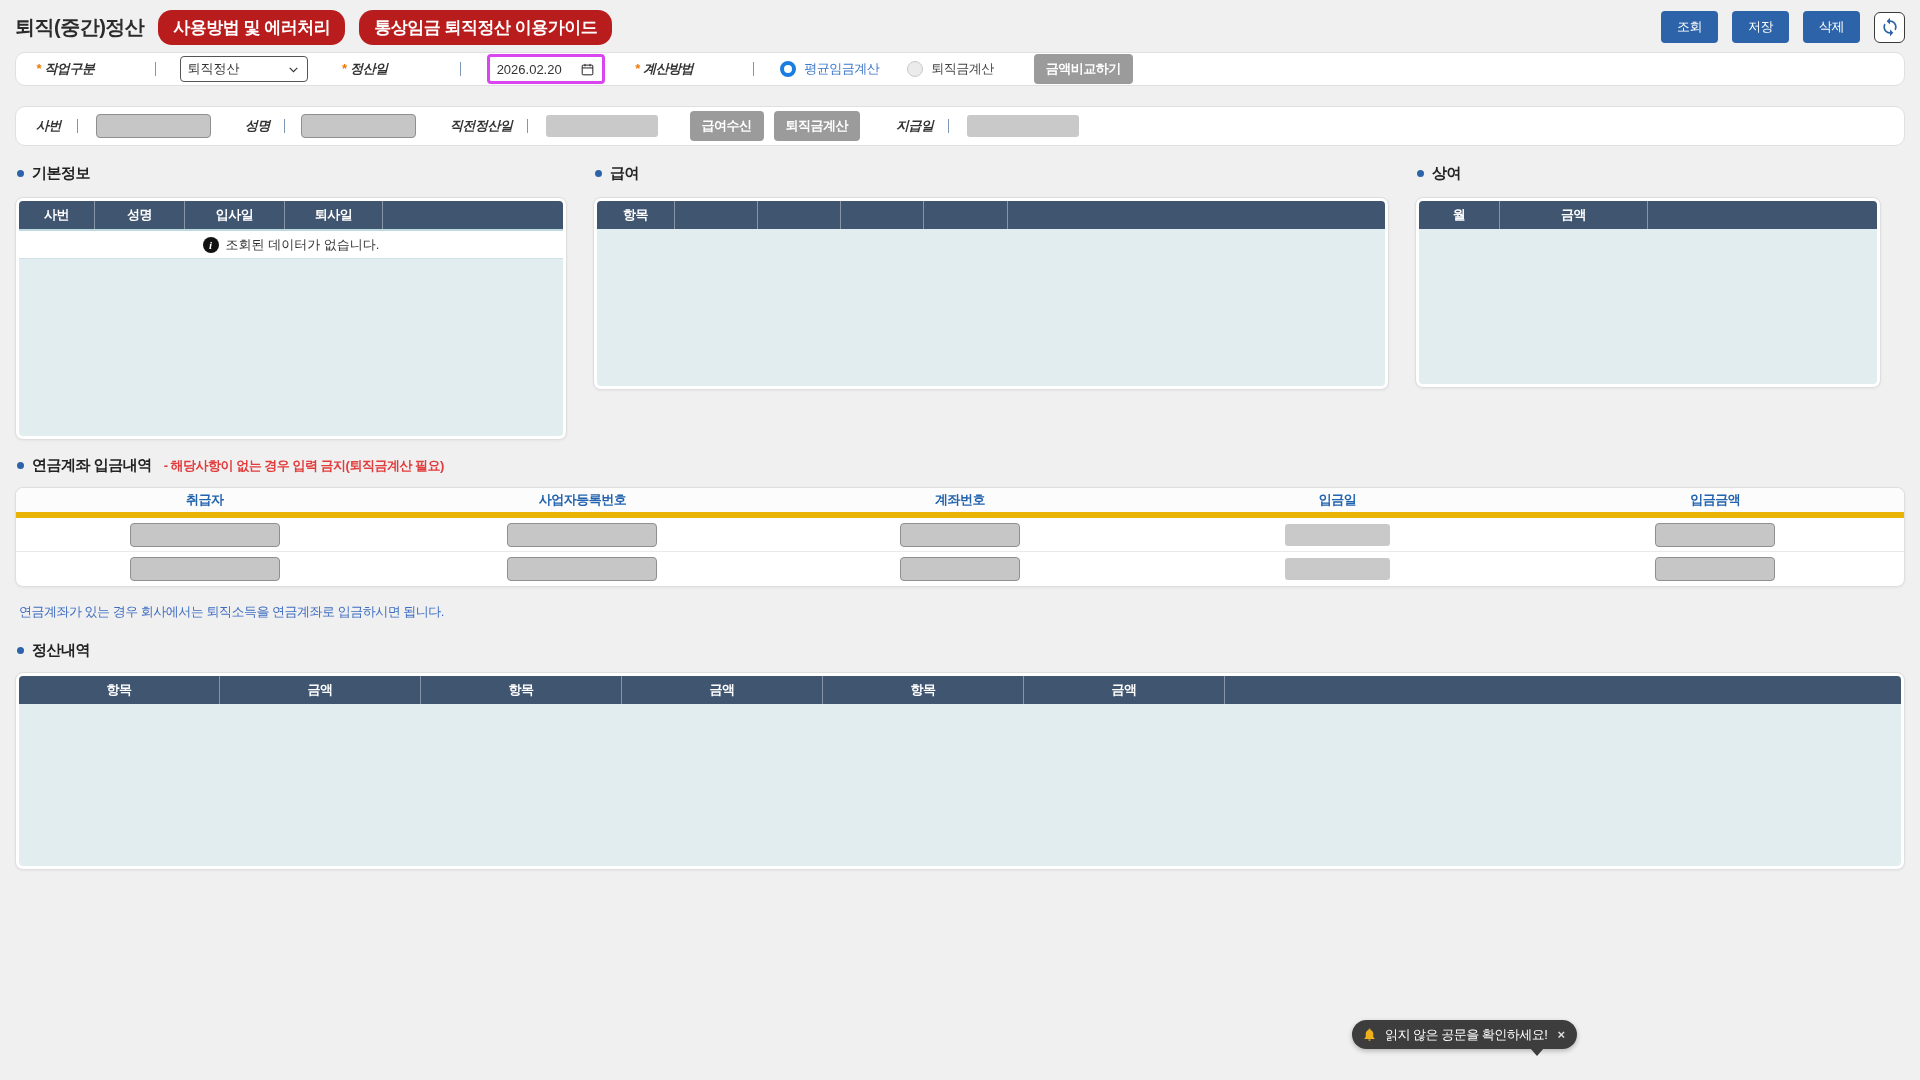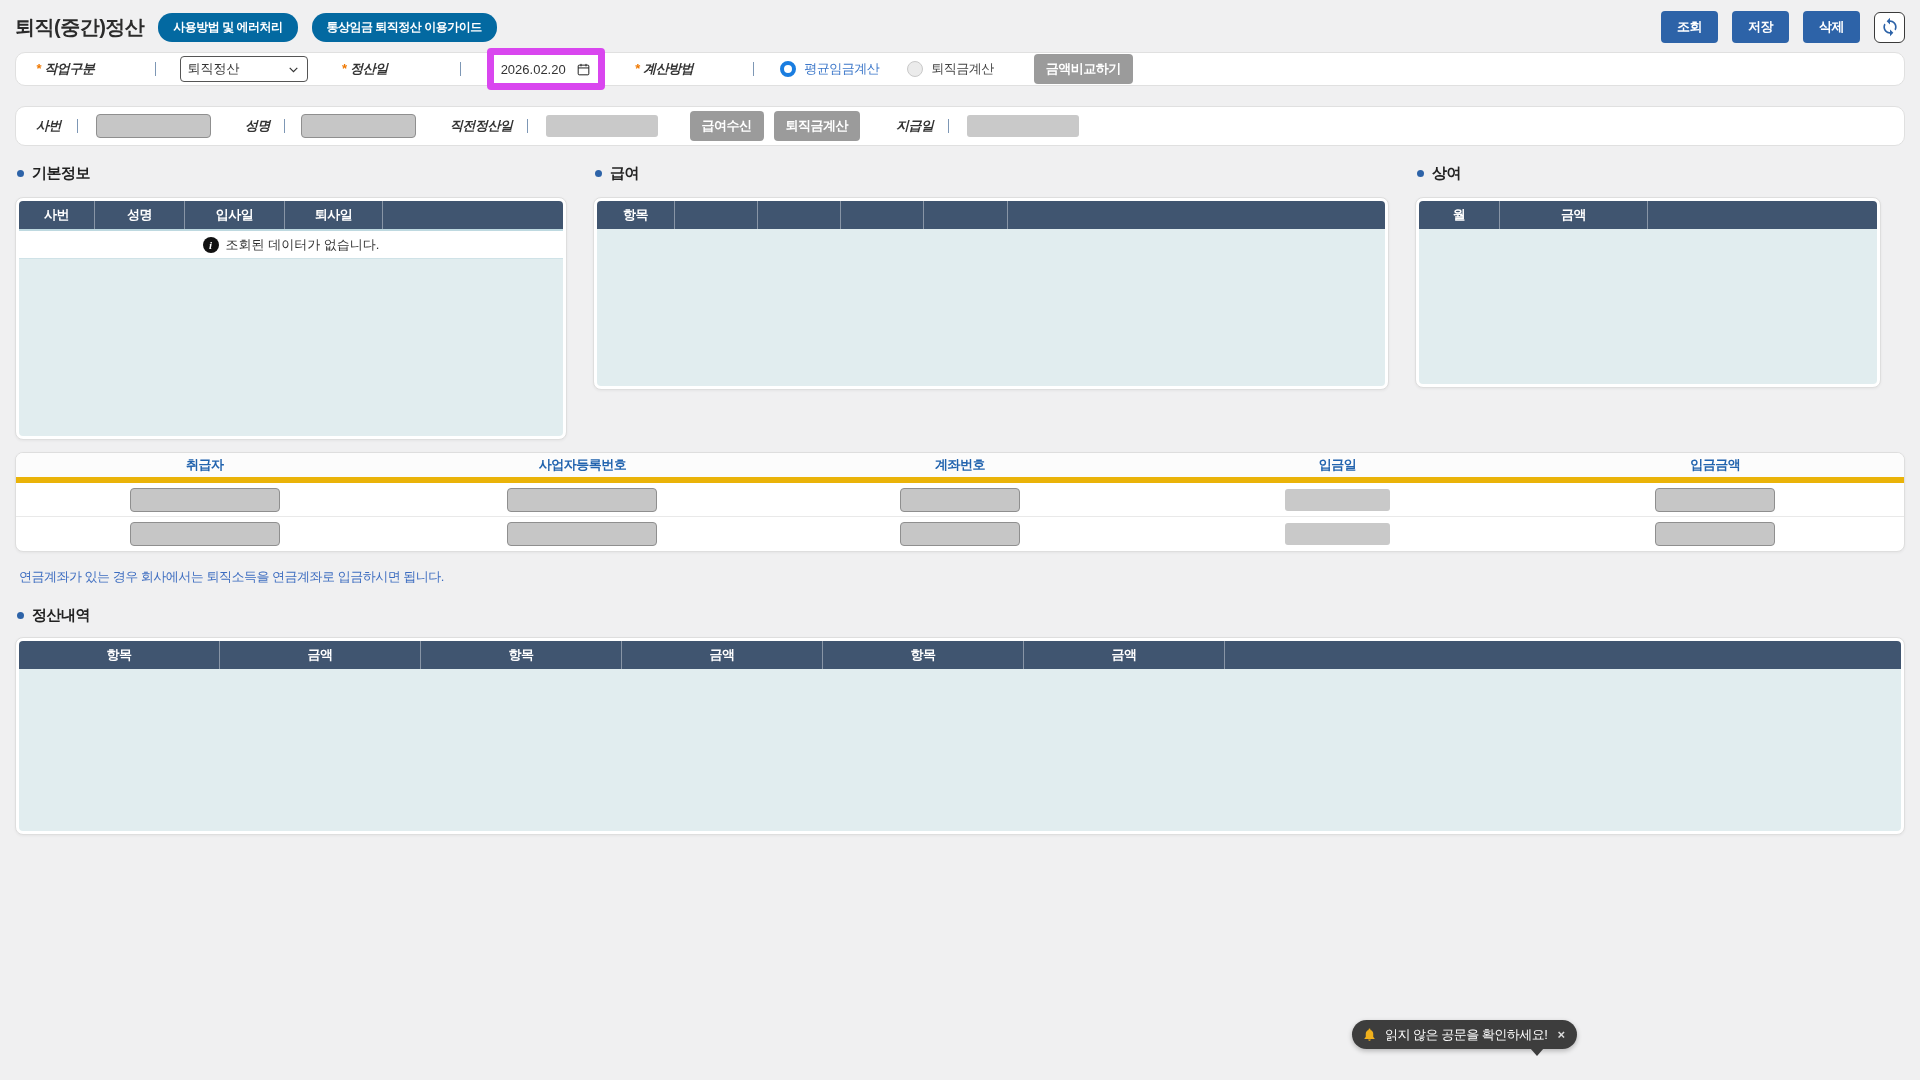--- a/index.html
+++ b/index.html
@@ -7,26 +7,26 @@
   body {
     font-family:"Liberation Sans","DejaVu Sans",sans-serif;
     background:#f0f0f1; color:#333; font-size:13px; position:relative; overflow:hidden;
   }
   .page { padding:8px 15px 0; }
 
   
   .title-row { display:flex; align-items:center; height:38px; gap:14px; }
   .page-title { font-size:20px; font-weight:bold; color:#2b2b2b; letter-spacing:-0.5px; }
   .btn-orange {
-    background:#0369a1; color:#fff; font-weight:bold; font-size:12px;
+    background:#b91c1c; color:#fff; font-weight:bold; font-size:17px;
     border:none; border-radius:14px; padding:6px 15px; cursor:pointer; letter-spacing:-0.5px;
   }
   .spacer { flex:1; }
   .btn-blue {
-    background:#2d63a8; color:#fff; font-weight:bold; font-size:13px;
+    background:#2d63a8; color:#fff; font-weight:normal; font-size:13px;
     border:none; border-radius:4px; padding:7px 16px; cursor:pointer; letter-spacing:-0.5px;
   }
   .btn-refresh {
     width:31px; height:31px; background:#fff; border:1.5px solid #3a3a3a; border-radius:6px;
     display:flex; align-items:center; justify-content:center; cursor:pointer;
   }
   .btn-refresh svg { width:20px; height:20px; fill:#2d63a8; }
 
   
   .bar {
@@ -38,21 +38,21 @@
   .lbl { font-weight:bold; font-size:13px; color:#333; letter-spacing:-0.5px; white-space:nowrap;font-style:italic; }
   .star { color:#f07800; font-weight:bold; margin-right:4px; font-size:13px; }
   .vsep { width:1px; height:14px; background:#7d97b5; display:inline-block; }
 
   .select-box {
     width:128px; height:26px; border:1px solid #555; border-radius:4px; background:#fff;
     display:flex; align-items:center; justify-content:space-between; padding:0 7px; cursor:pointer;
   }
   .select-box svg { width:13px; height:13px; stroke:#333; fill:none; stroke-width:2.2; }
   .date-box {
-    width:118px; height:42px; border:7px solid #d946ef; border-radius:4px; background:#fff;
+    width:118px; height:30px; border:3px solid #d946ef; border-radius:4px; background:#fff;
     display:flex; align-items:center; justify-content:space-between; padding:0 7px; cursor:pointer;
   }
   .date-box svg { width:15px; height:15px; stroke:#222; fill:none; stroke-width:1.6; }
 
   .radio { width:16px; height:16px; border-radius:50%; display:inline-block; flex:none; cursor:pointer; }
   .radio.on  { border:4.5px solid #1a7de0; background:#fff; }
   .radio.off { border:1px solid #c9c9c9; background:#ebebeb; }
   .radio-lbl-on  { color:#3c77c9; letter-spacing:-0.5px; }
   .radio-lbl-off { color:#444; letter-spacing:-0.5px; }
 
@@ -240,20 +240,25 @@
         <div class="thead">
           <div class="th" style="width:81px">월</div>
           <div class="th" style="width:148px">금액</div>
           <div class="th" style="flex:1"></div>
         </div>
         <div class="tbody-blue" style="height:155px"></div>
       </div>
     </div>
   </div>
 
+  <div class="section-title" style="margin-top:16px">
+    <span class="dot"></span>
+    <h2>연금계좌 입금내역</h2>
+    <span class="red-note">- 해당사항이 없는 경우 입력 금지(퇴직금계산 필요)</span>
+  </div>
   <div class="pension-frame">
     <div class="p-head">
       <span class="pcol">취급자</span>
       <span class="pcol">사업자등록번호</span>
       <span class="pcol">계좌번호</span>
       <span class="pcol">입금일</span>
       <span class="pcol">입금금액</span>
     </div>
     <div class="p-row">
       <span class="pcol">

